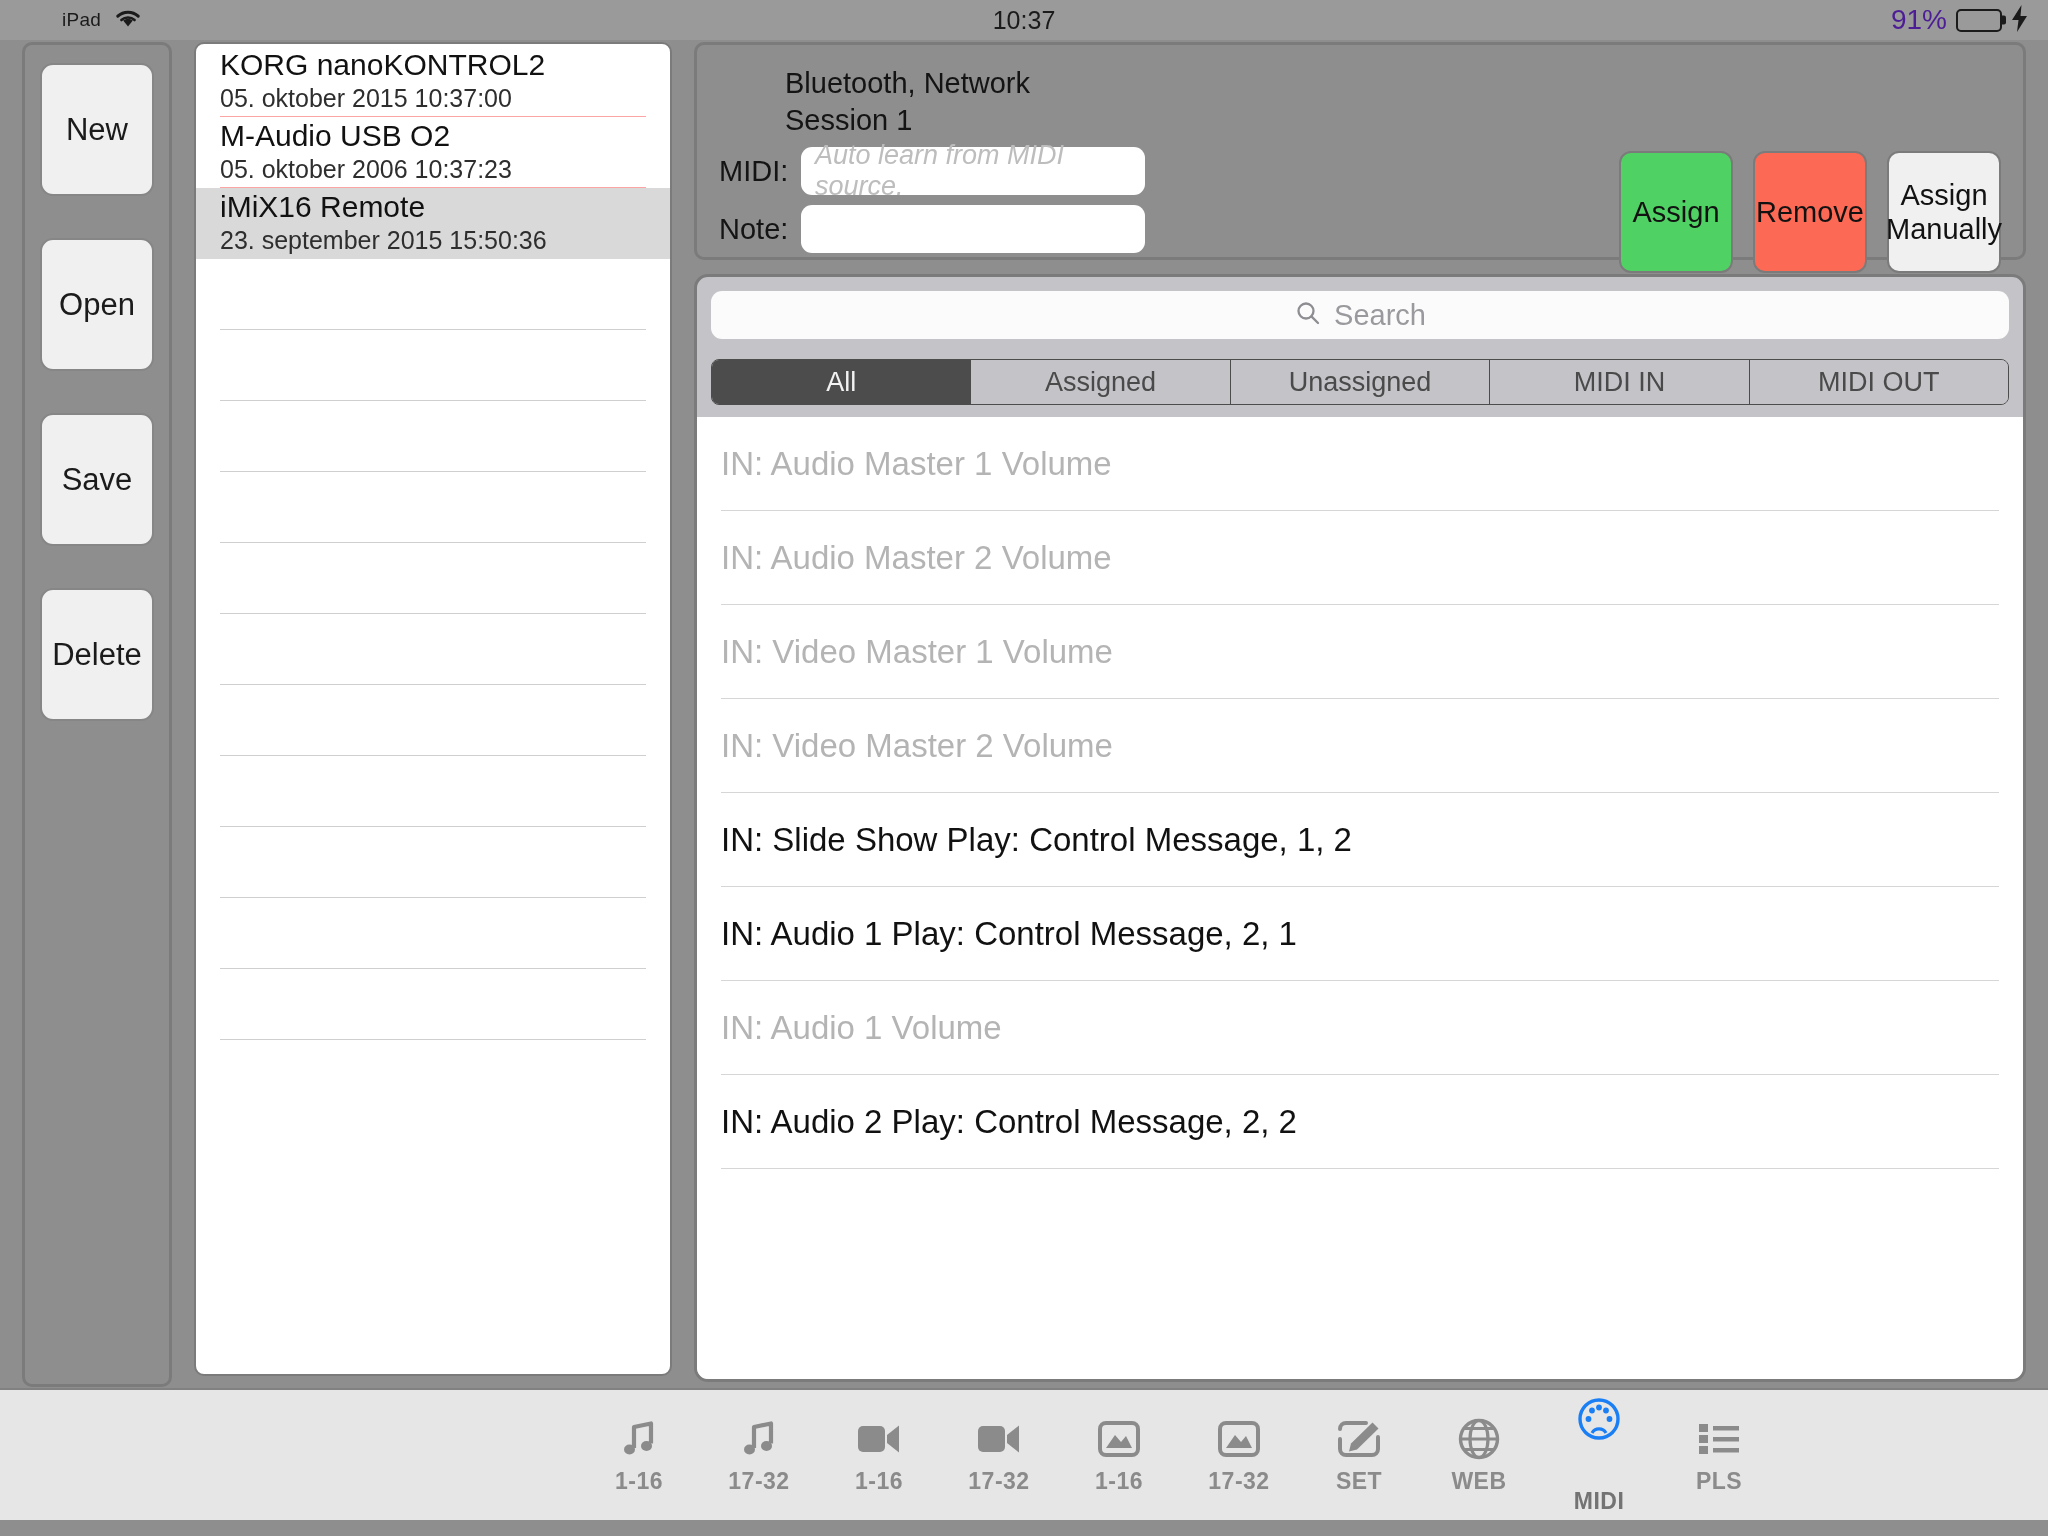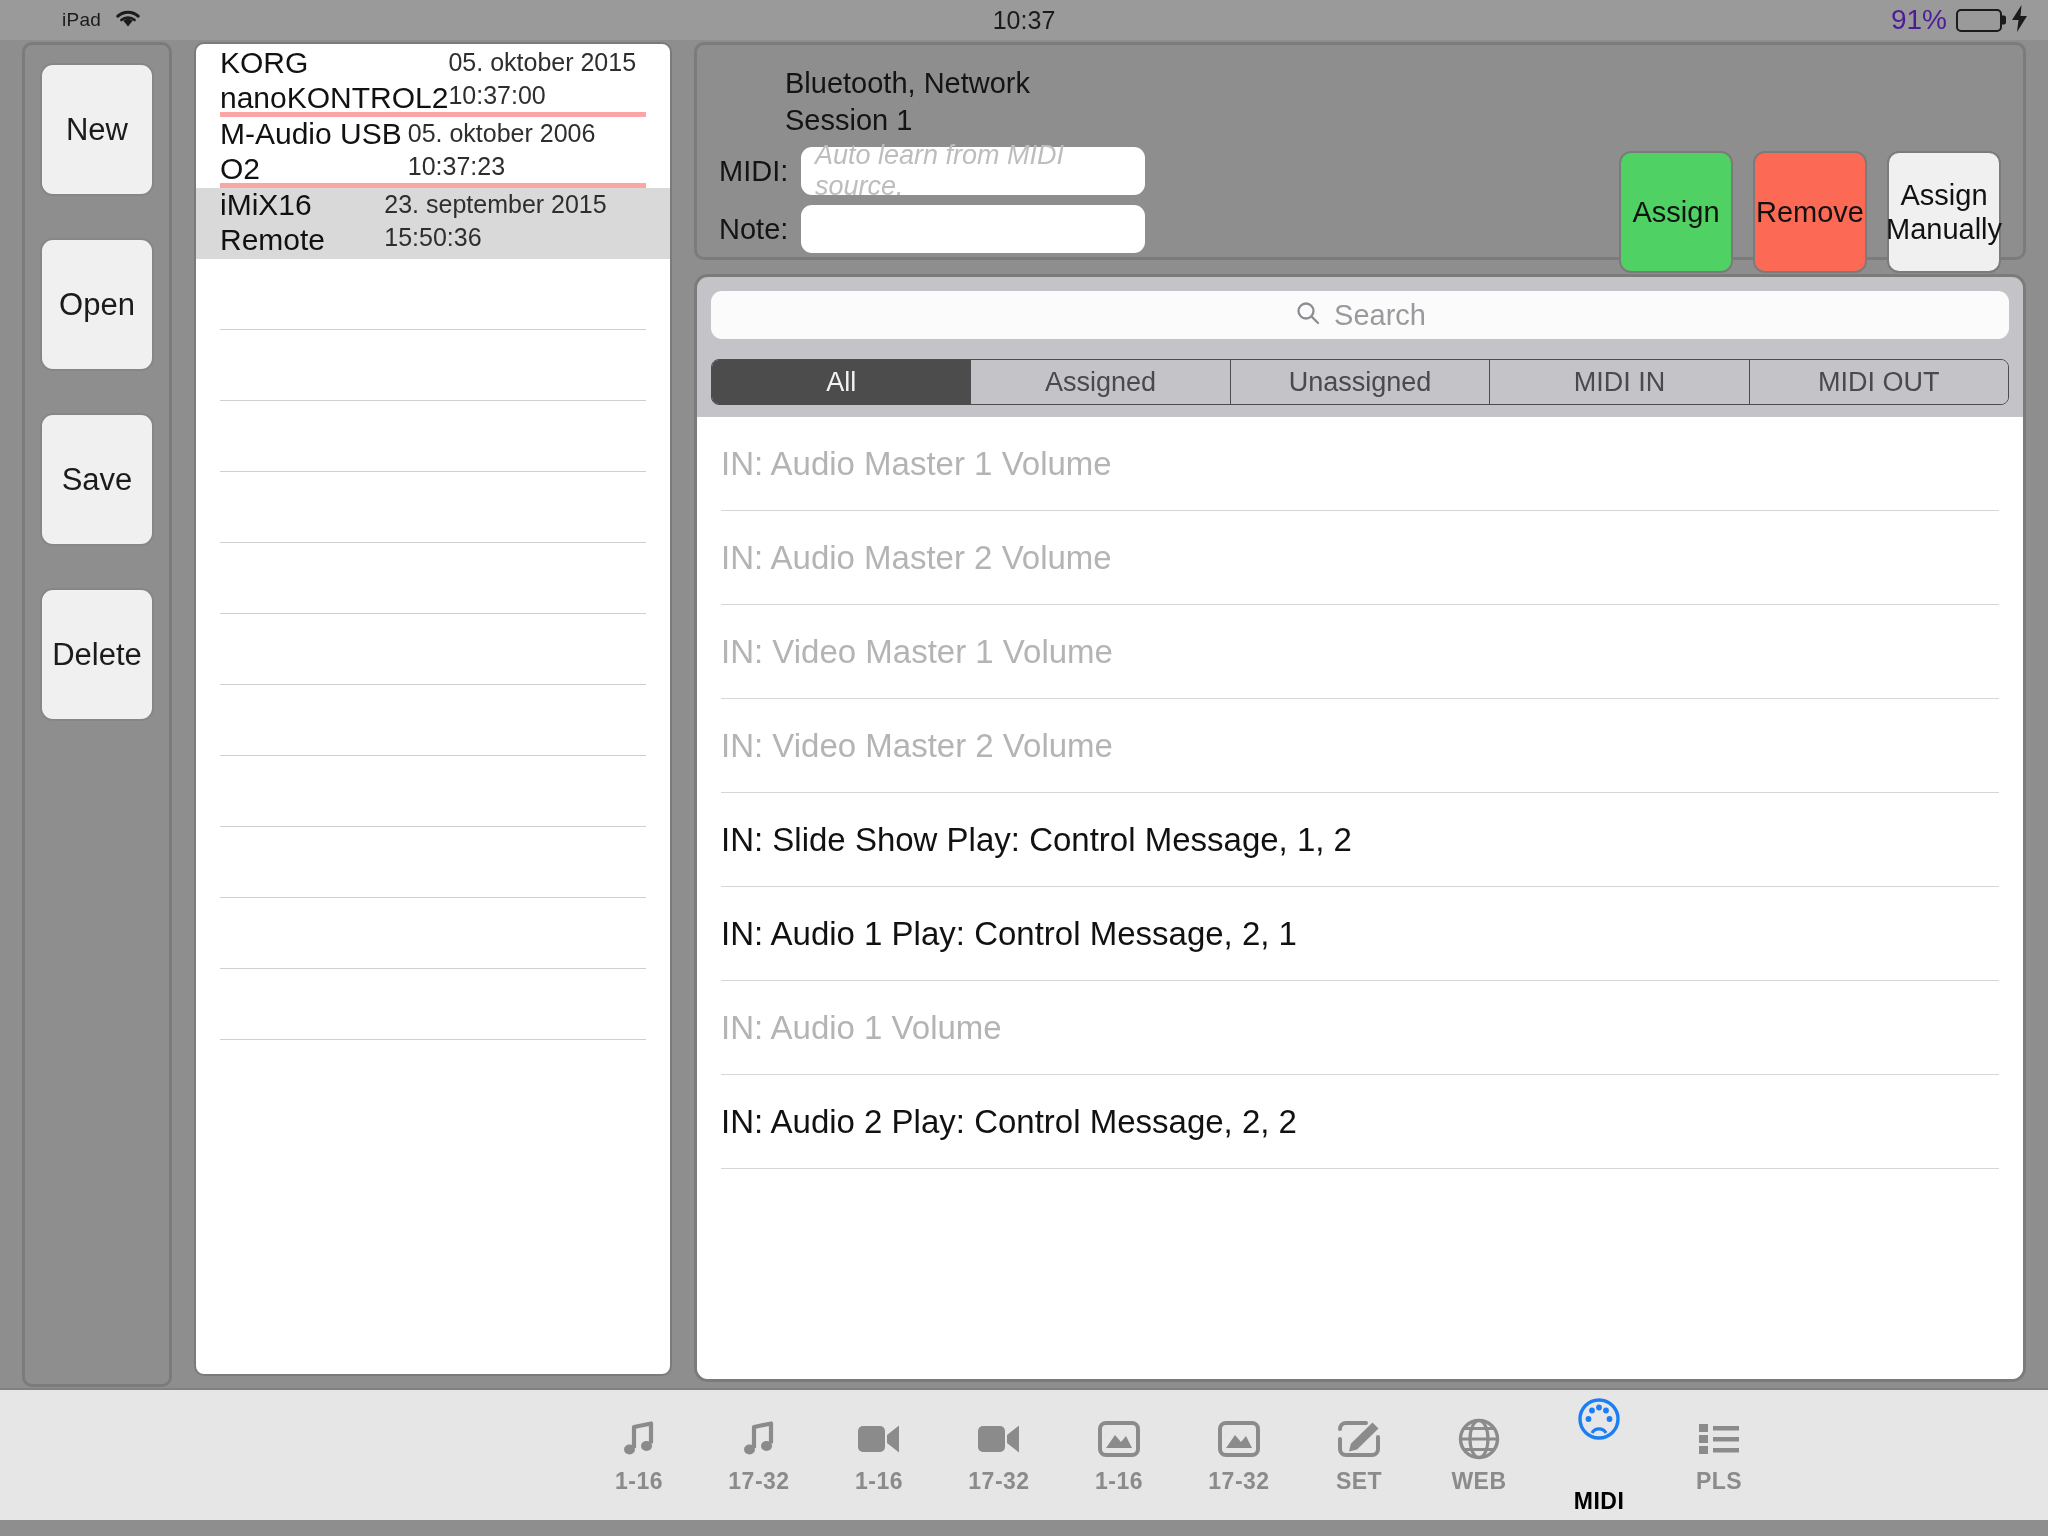--- a/index.html
+++ b/index.html
@@ -78,22 +78,22 @@
     background: #ffffff;
     border: 2px solid #7b7b7b;
     border-radius: 10px;
     height: 1334px;
     overflow: hidden;
     padding-top: 2px;
   }
   .device-row {
     height: 71px;
     margin: 0 24px;
-    border-bottom: 5px solid #fca5a5;
-    display: flex; flex-direction: row; justify-content: center;
+    border-bottom: 1px solid #fca5a5;
+    display: flex; flex-direction: column; justify-content: center;
     cursor: pointer;
     background: transparent;
   }
   .device-row.is-selected {
     background: #d9d9d9;
     margin: 0; padding: 0 24px;
     border-bottom-color: transparent;
   }
   .device-name {
     font-size: 30px; color: #111; font-weight: 500; line-height: 1.15;
@@ -224,21 +224,21 @@
   }
   .tab-item {
     width: 120px;
     display: flex; flex-direction: column; align-items: center;
     justify-content: center; gap: 6px;
     cursor: pointer;
   }
   .tab-icon { height: 46px; display: flex; align-items: center; justify-content: center; }
   .tab-label { font-size: 23px; font-weight: bold; letter-spacing: .5px; }
   .tab-item.inactive .tab-label { color: #8b8b8b; }
-  .tab-item.active .tab-label { color: #000000; margin-top: 40px; }
+  .tab-item.active .tab-label { color: #737373; margin-top: 40px; }
   #tab-spacer { width: 310px; }
 </style>
 </head>
 <body>
 
 <div id="status-bar">
   <div id="status-left">
     <span id="status-device">iPad</span>
     <span>
       <svg width="30" height="22" viewBox="0 0 30 22">

